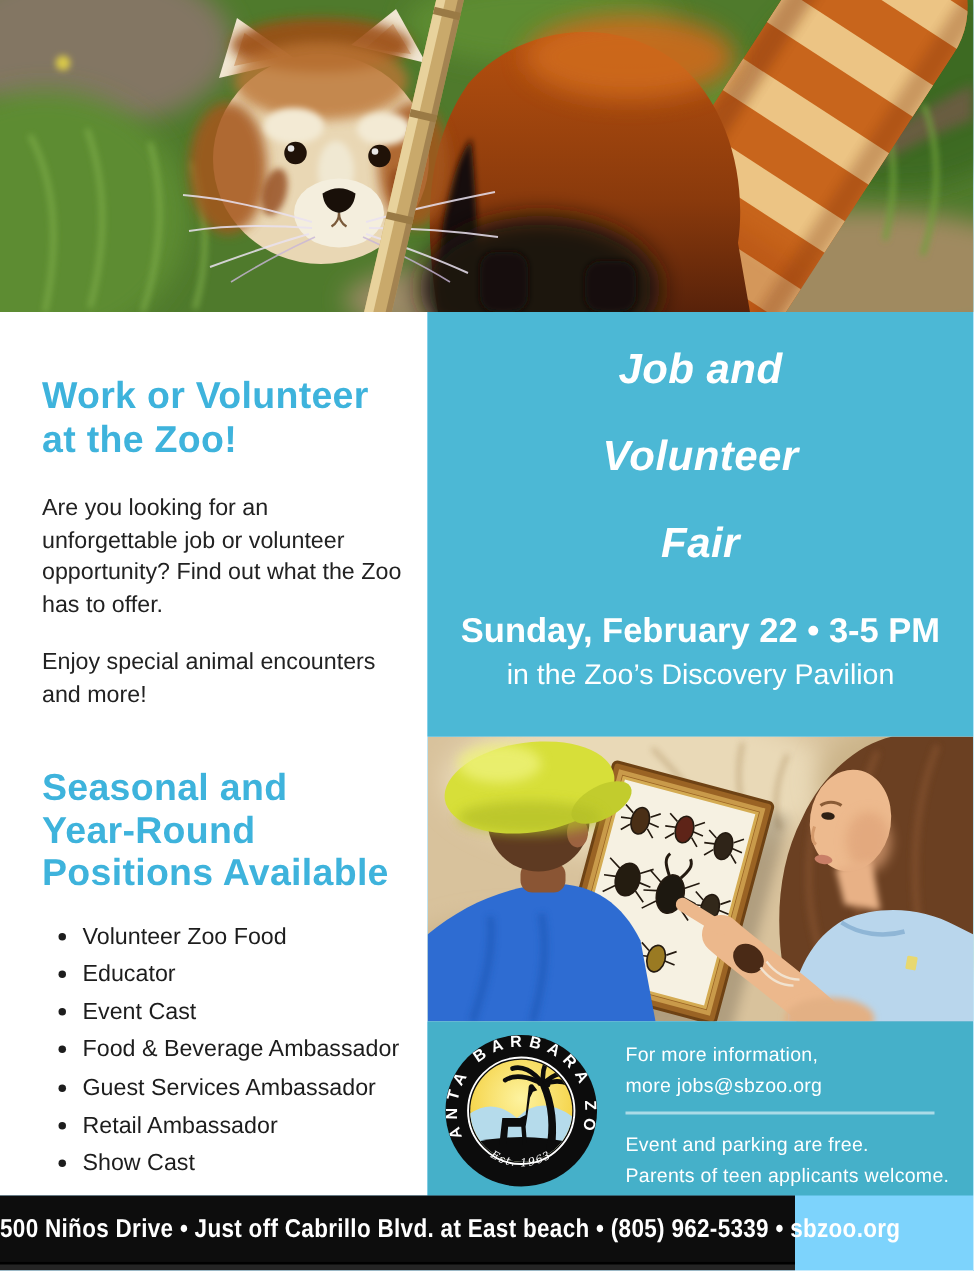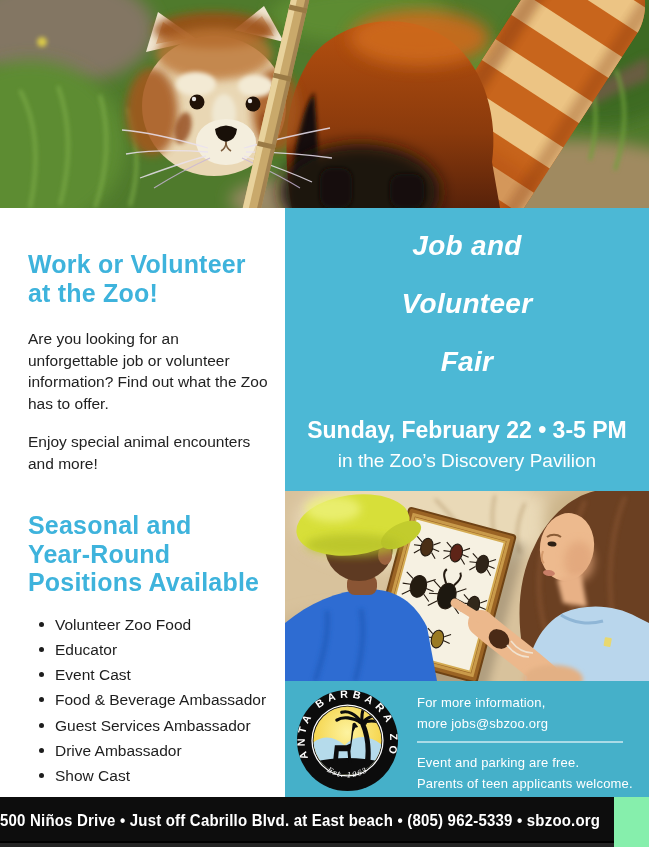--- a/index.html
+++ b/index.html
@@ -1,18 +1,18 @@
 <!DOCTYPE html>
 <html style="--teal-block: #4cb8d5; --info-block: #45b0c9; --heading-teal: #3eb3dc; --footer-bg: #0d0d0d; --body-text: #222222; --white: #ffffff;"><head>
 <meta charset="utf-8">
 <style>
   * { margin:0; padding:0; box-sizing:border-box; }
   html,body { background:#ffffff; }
   body { font-family:"Liberation Sans", sans-serif; }
-  .page { position:relative; width:649px; height:847px; background:#86efac; overflow:hidden; }
+  .page { position:relative; width:649px; height:847px; background:#7dd3fc; overflow:hidden; }
 
   
   .hero { position:absolute; top:0; left:0; width:649px; height:208px; }
   .hero svg, .photo2 svg, .logo svg { display:block; width:100%; height:100%; }
 
   
   .left-col { position:absolute; top:208px; left:0; width:285px; height:589px; background:#ffffff; padding:42px 15px 0 28px; }
   .teal-heading { color:var(--heading-teal,#3eb3dc); font-size:25px; line-height:28.5px; font-weight:bold; letter-spacing:.2px; }
   .teal-heading span { display:block; }
   .para { width:242px; margin-top:21px; font-size:15.5px; line-height:21.5px; color:var(--body-text,#222222); }
@@ -20,31 +20,31 @@
   .heading2 { margin-top:37px; }
   ul.positions { margin-top:15px; list-style:none; }
   ul.positions li { position:relative; padding-left:27px; font-size:15.5px; line-height:25.3px; color:#1d1d1d; }
   ul.positions li::before { content:""; position:absolute; left:11px; top:10px; width:5px; height:5px; border-radius:50%; background:#1d1d1d; }
 
   
   .right-col { position:absolute; top:208px; left:285px; width:364px; height:589px; }
   .event-block { height:283px; background:var(--teal-block,#4cb8d5); color:#ffffff; text-align:center; padding-top:9px; }
   .event-title { font-size:28px; line-height:58px; font-weight:bold; letter-spacing:.3px;font-style:italic; }
   .event-title span { display:block; }
-  .event-date { margin-top:26px; font-size:23px; font-weight:bold; }
+  .event-date { margin-top:16px; font-size:23px; font-weight:bold; }
   .event-loc { margin-top:6px; font-size:19px; }
   .photo2 { height:190px; overflow:hidden; }
   .info-block { position:relative; height:116px; background:var(--info-block,#45b0c9); color:#ffffff; overflow:hidden; }
   .logo { position:absolute; left:11px; top:8px; width:103px; height:103px; }
   .info-text { position:absolute; left:132px; top:11px; }
   .info-line { font-size:13px; line-height:21px; white-space:nowrap; letter-spacing:.2px; }
   .divider { width:206px; height:2px; background:rgba(255,255,255,.55); margin:7px 0 9px; }
 
   
-  .footer { position:absolute; top:797px; left:0; width:614px; height:50px; background:var(--footer-bg,#0d0d0d); color:#ffffff; text-align:left; }
+  .footer { position:absolute; top:797px; left:0; width:530px; height:50px; background:var(--footer-bg,#0d0d0d); color:#ffffff; text-align:right; }
   .footer-text { font-size:15px; font-weight:bold; line-height:40px; letter-spacing:.2px; transform:scaleY(1.15); transform-origin:center top; white-space:nowrap; }
   .footer-strip { position:absolute; bottom:0; left:0; width:100%; height:6px; background:#242424; border-top:2px solid #000; }
 </style>
 </head>
 <body>
 
 <div class="page">
 
   <div class="hero">
     <svg viewBox="0 0 649 208" preserveAspectRatio="none">
@@ -164,34 +164,34 @@
         <rect x="-9" y="110" width="18" height="5" fill="#9a7a45"></rect>
       </g>
     </svg>
   </div>
 
   <div class="left-col">
     <h2 class="teal-heading">
       <span>Work or Volunteer</span>
       <span>at the Zoo!</span>
     </h2>
-    <p class="para">Are you looking for an unforgettable job or volunteer information? Find out what the Zoo has to offer.</p>
+    <p class="para">Are you looking for an unforgettable job or volunteer opportunity? Find out what the Zoo has to offer.</p>
     <p class="para">Enjoy special animal encounters and more!</p>
     <h2 class="teal-heading heading2">
       <span>Seasonal and</span>
       <span>Year-Round</span>
       <span>Positions Available</span>
     </h2>
     <ul class="positions">
       <li>Volunteer Zoo Food</li>
       <li>Educator</li>
       <li>Event Cast</li>
       <li>Food &amp; Beverage Ambassador</li>
       <li>Guest Services Ambassador</li>
-      <li>Drive Ambassador</li>
+      <li>Retail Ambassador</li>
       <li>Show Cast</li>
     </ul>
   </div>
 
   <div class="right-col">
 
     <div class="event-block">
       <h1 class="event-title">
         <span>Job and</span>
         <span>Volunteer</span>

